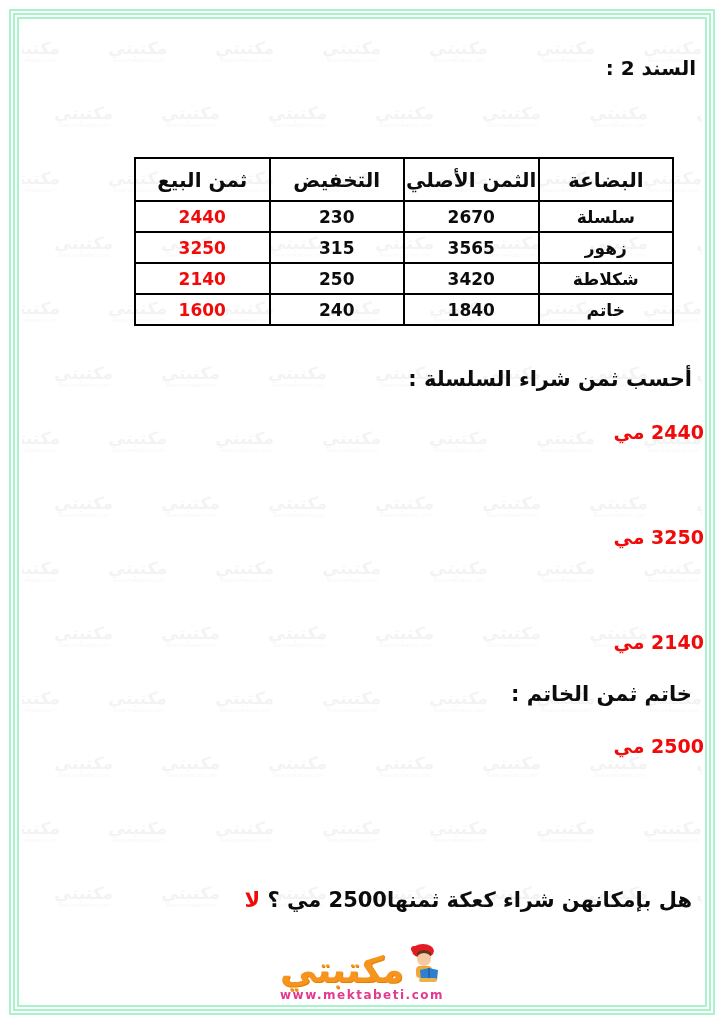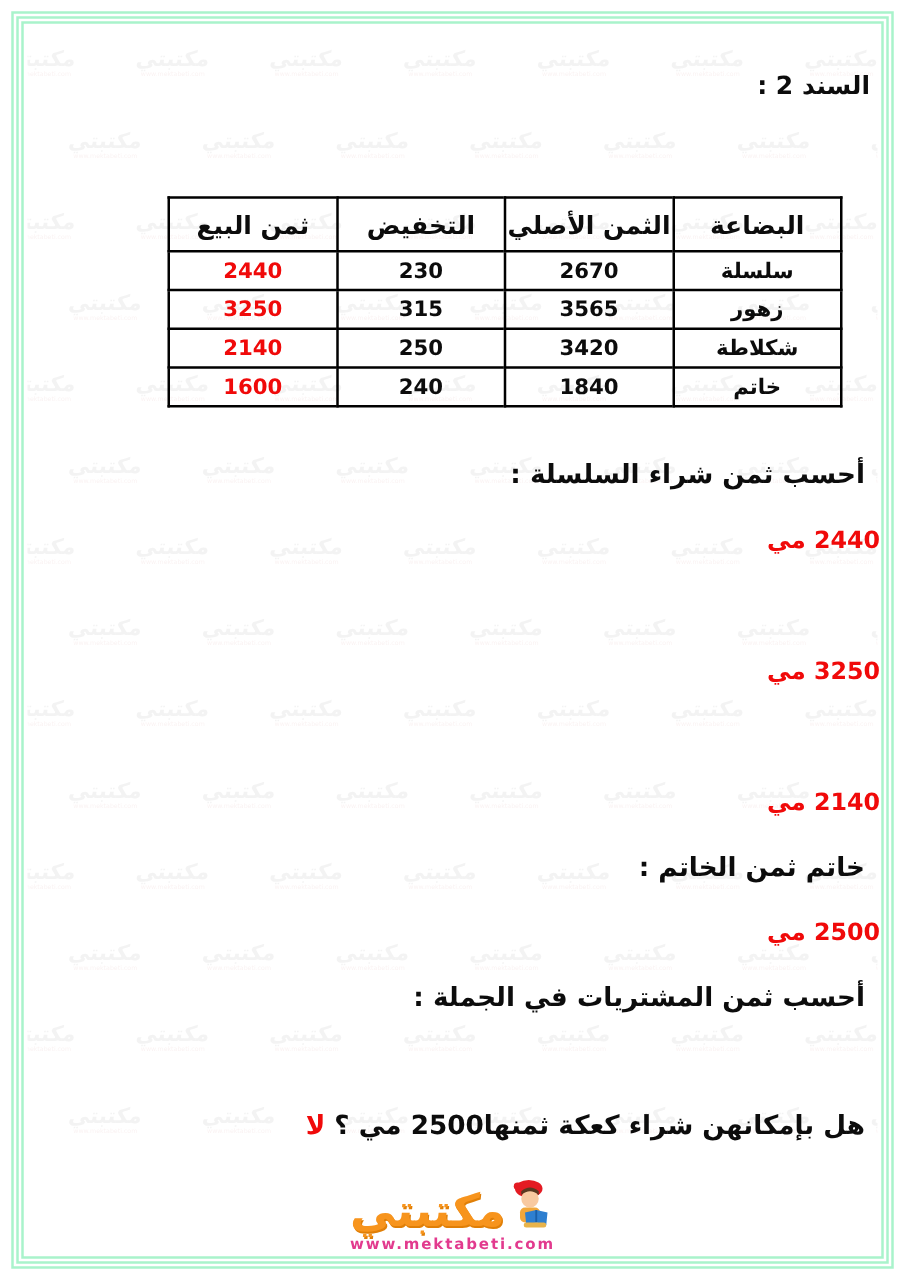--- a/index.html
+++ b/index.html
@@ -493,21 +493,20 @@
   <div class="q" style="top:367px">أحسب ثمن شراء السلسلة :</div>
   <div class="a" style="top:421px">2440 مي</div>
 
   <div class="a" style="top:526px">3250 مي</div>
 
   <div class="a" style="top:631px">2140 مي</div>
 
   <div class="q" style="top:682px">خاتم ثمن الخاتم :</div>
   <div class="a" style="top:735px">2500 مي</div>
 
-  <div class="q" style="top:786px">أحسب ثمن المشتريات في الجملة :</div>
 
   <div class="q" style="top:888px">
     <span>هل بإمكانهن شراء كعكة ثمنها2500 مي ؟</span>
     <span class="red">لا</span>
   </div>
 
   <div class="footer">
     <div class="logo-row">
       <span class="logo-text">مكتبتي</span>
       <span>

